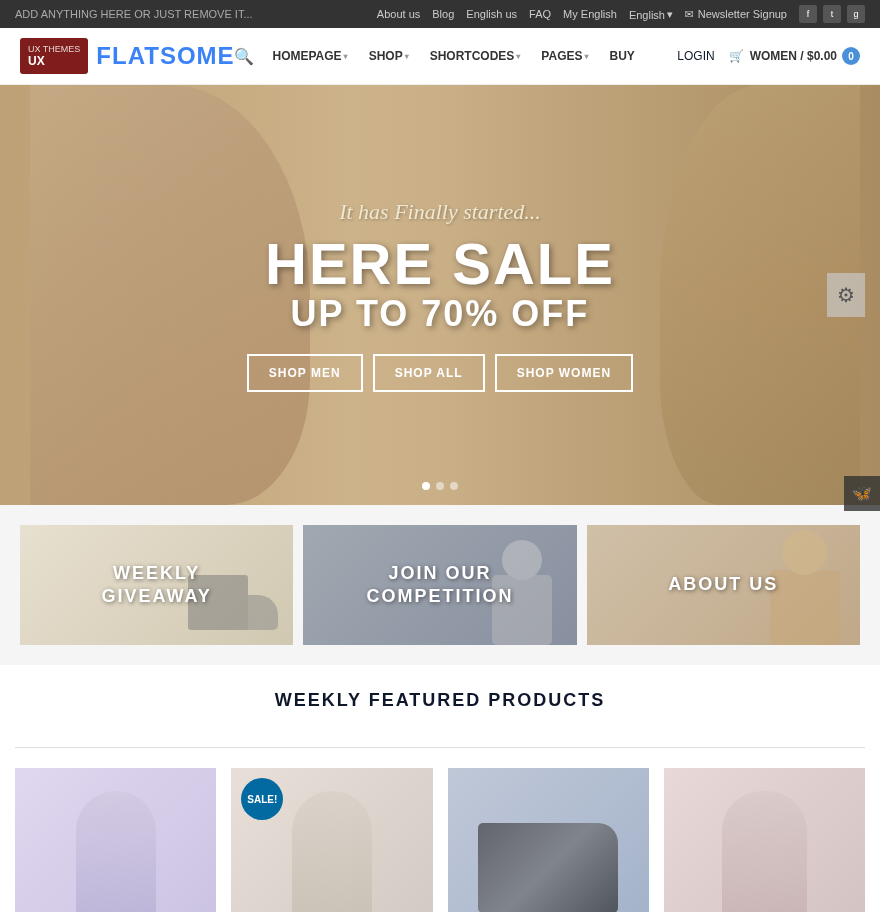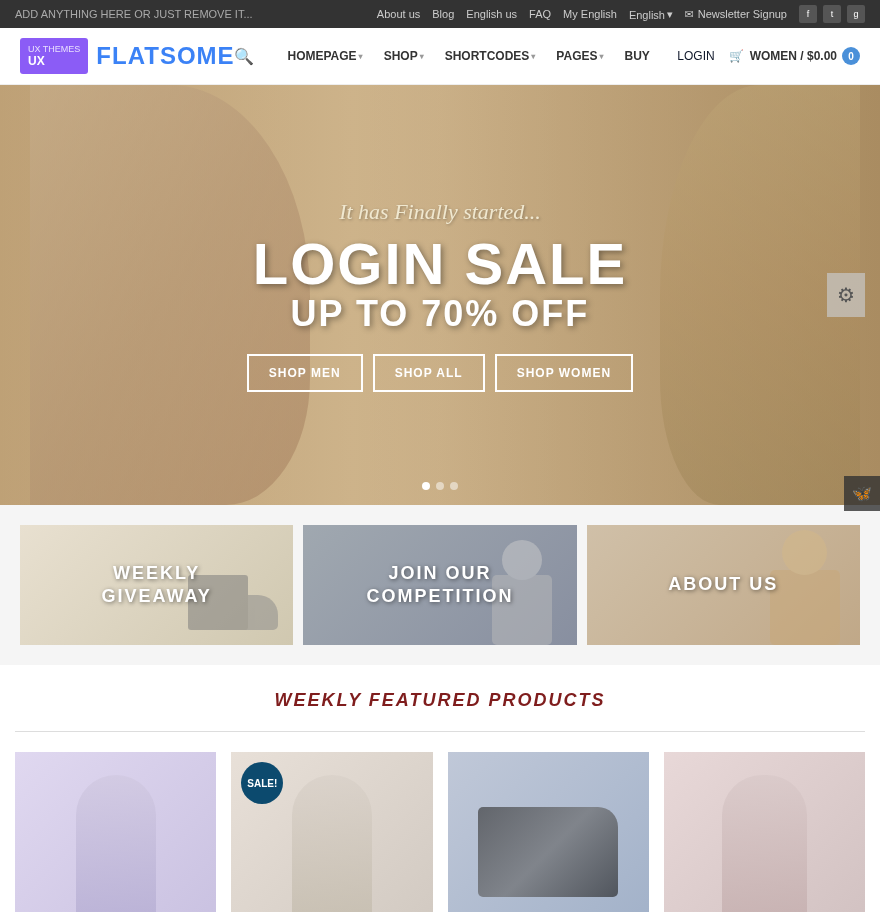--- a/index.html
+++ b/index.html
@@ -26,25 +26,25 @@
     
     .header {
       display: flex;
       align-items: center;
       justify-content: space-between;
       padding: 10px 20px;
       border-bottom: 1px solid #eee;
       background: #fff;
     }
     .logo { display: flex; align-items: center; gap: 8px; text-decoration: none; }
-    .logo-icon { background: #8b5cf6; color: #fff; font-size: 12px; font-weight: bold; padding: 6px 8px; border-radius: 3px; }
+    .logo-icon { background: #7f1d1d; color: #fff; font-size: 12px; font-weight: bold; padding: 6px 8px; border-radius: 3px; }
     .logo-ux { font-size: 9px; display: block; font-weight: normal; opacity: 0.8; }
     .logo-name { font-size: 24px; font-weight: bold; color: #3b82f6; letter-spacing: 1px; }
     .search-icon { font-size: 16px; color: #666; cursor: pointer; margin-right: 10px; }
-    .main-nav { display: flex; align-items: center; gap: 5px; flex: 1; margin-left: 15px; }
+    .main-nav { display: flex; align-items: center; gap: 5px; flex: 1; }
     .nav-item { font-size: 12px; font-weight: bold; color: #333; text-decoration: none; padding: 5px 8px; cursor: pointer; display: flex; align-items: center; gap: 2px; }
     .nav-arrow { font-size: 8px; color: #999; }
     .header-right { display: flex; align-items: center; gap: 15px; }
     .login-btn { font-size: 12px; font-weight: normal; color: #0f172a; cursor: pointer; text-decoration: none; }
     .cart-btn { display: flex; align-items: center; gap: 5px; font-size: 12px; font-weight: bold; color: #333; cursor: pointer; }
     .cart-count { background: #4a90d9; color: #fff; border-radius: 50%; width: 18px; height: 18px; display: flex; align-items: center; justify-content: center; font-size: 10px; }
 
     
     .hero {
       position: relative;
@@ -164,25 +164,24 @@
       text-align: center;
       line-height: 1.3;
     }
 
     
     .featured-section { padding: 25px 15px 20px; background: #fff; }
     .featured-title {
       text-align: center;
       font-size: 18px;
       font-weight: bold;
-      color: #7f1d1d;
-      margin-bottom: 20px;
+      color: #0f172a;
+      margin-bottom: 36px;
       text-transform: uppercase;
       letter-spacing: 2px;
-      font-style: italic;
     }
     .featured-divider {
       border: none;
       border-top: 1px solid #ddd;
       margin: 0 0 20px 0;
     }
     .products-grid {
       display: flex;
       gap: 15px;
     }
@@ -211,21 +210,21 @@
       position: absolute;
       inset: 0;
       display: flex;
       align-items: center;
       justify-content: center;
     }
     .sale-badge {
       position: absolute;
       top: 10px;
       left: 10px;
-      background: #0c4a6e;
+      background: #0369a1;
       color: #fff;
       border-radius: 50%;
       width: 42px;
       height: 42px;
       display: flex;
       align-items: center;
       justify-content: center;
       font-size: 10px;
       font-weight: bold;
       z-index: 2;
@@ -319,21 +318,21 @@
 
   <div style="position:absolute;left:30px;top:0;bottom:0;width:280px;">
     <div style="width:100%;height:100%;background:linear-gradient(to bottom right, #c8b090,#b09070,#a07858);opacity:0.5;border-radius:0 50% 30% 0;"></div>
   </div>
 
   <div style="position:absolute;right:20px;top:0;bottom:0;width:200px;">
     <div style="width:100%;height:100%;background:linear-gradient(to bottom, #c0a878,#b09060,#988050);opacity:0.4;border-radius:50% 0 0 30%;"></div>
   </div>
   <div class="hero-content">
     <div class="hero-subtitle">It has Finally started...</div>
-    <div class="hero-title">LOGIN SALE</div>
+    <div class="hero-title">HERE SALE</div>
     <div class="hero-title2">UP TO 70% OFF</div>
     <div class="hero-buttons">
       <button class="hero-btn">SHOP MEN</button>
       <button class="hero-btn">SHOP ALL</button>
       <button class="hero-btn">SHOP WOMEN</button>
     </div>
   </div>
   <div class="hero-gear">
     <span>⚙</span>
   </div>

